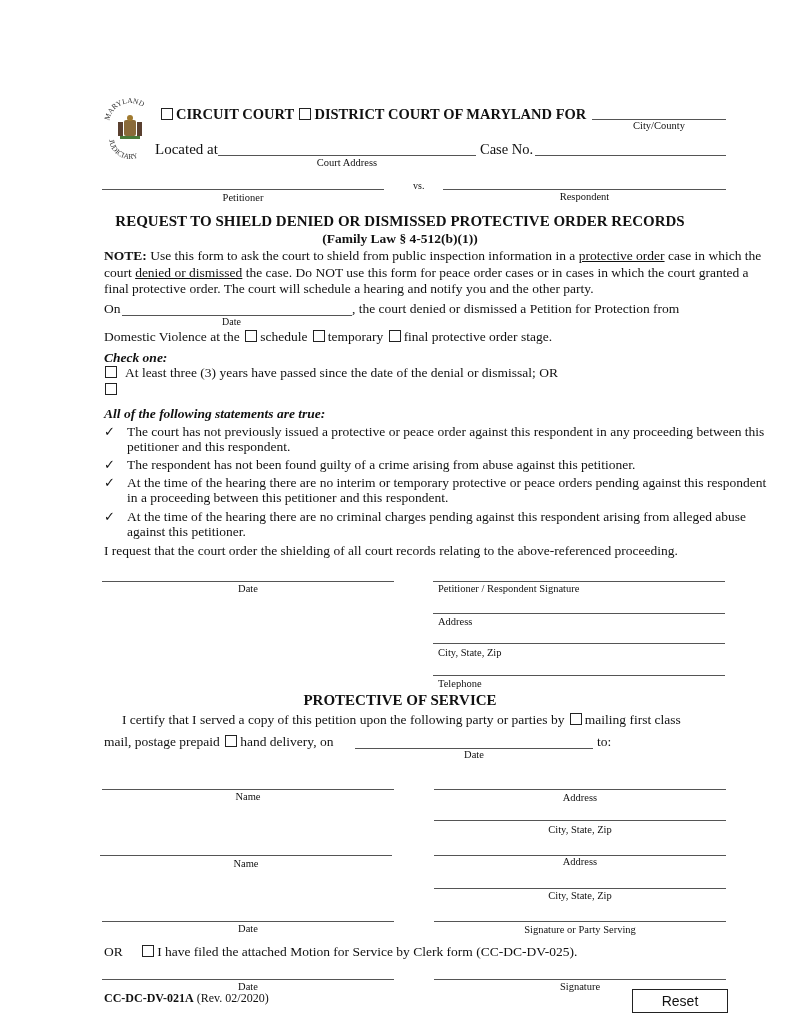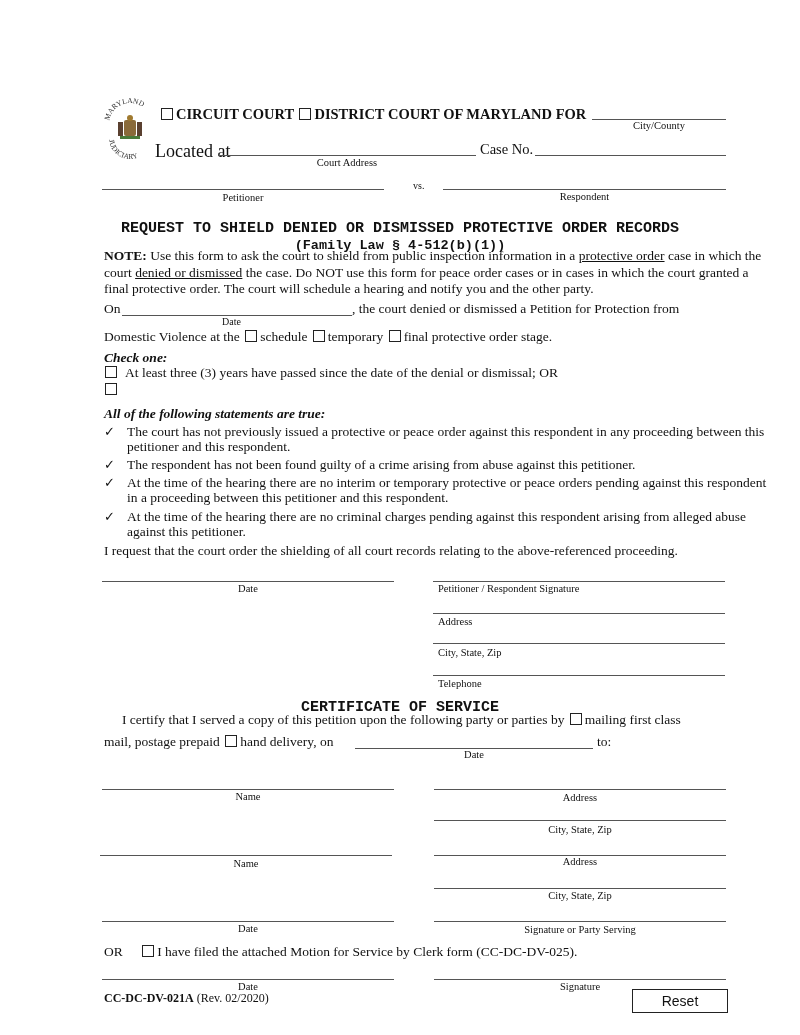--- a/index.html
+++ b/index.html
@@ -2,21 +2,21 @@
 <html><head>
 <meta charset="utf-8">
 <style>
   html, body { margin:0; padding:0; background:#fff; }
   body { width:800px; height:1035px; position:relative; overflow:hidden;
          font-family:"Liberation Serif", serif; color:#111; }
   .abs { position:absolute; }
   .line { position:absolute; border-bottom:1px solid #555; height:0; }
   .center { text-align:center; }
   .bold { font-weight:bold; }
-  .sans { font-family:Liberation Mono, monospace;margin-top:7px; }
+  .sans { font-family:Liberation Serif, serif; }
   .cb { display:inline-block; width:10px; height:10px; border:1px solid #222; vertical-align:-1px; margin:0 3px 0 2px; background:#fff; cursor:pointer; }
   .underline { text-decoration:underline; }
   .row { position:absolute; left:104px; font-size:13.5px; white-space:nowrap; }
   .check { position:absolute; left:104px; font-size:13px; }
   .check .mark { position:absolute; left:0; top:0; width:16px; }
   .check .txt { position:absolute; left:23px; top:0; width:640px; line-height:15px; font-size:13.5px; }
   .label { position:absolute; font-size:10.5px; }
   .reset { position:absolute; left:632px; top:989px; width:94px; height:22px; border:1px solid #222;
            font-family:"Liberation Sans", sans-serif; font-size:14px; text-align:center; line-height:22px; background:#fff; cursor:pointer; }
 </style>
@@ -39,21 +39,21 @@
   </svg>
 </div>
 
 <div class="row bold" style="left:159px;top:106px;font-size:14.5px;">
   <span class="cb"></span><span>CIRCUIT COURT</span>
   <span class="cb"></span><span>DISTRICT COURT OF MARYLAND FOR</span>
 </div>
 <div class="line" style="left:592px;top:119px;width:134px;"></div>
 <div class="label center" style="left:592px;top:120px;width:134px;">City/County</div>
 
-<div class="row" style="left:155px;top:141px;font-size:18px;">Located at</div>
+<div class="row" style="left:155px;top:141px;font-size:15px;">Located at</div>
 <div class="line" style="left:218px;top:155px;width:258px;"></div>
 <div class="label center" style="left:218px;top:157px;width:258px;">Court Address</div>
 <div class="row" style="left:480px;top:141px;font-size:14.5px;">Case No.</div>
 <div class="line" style="left:535px;top:155px;width:191px;"></div>
 
 <div class="line" style="left:102px;top:189px;width:282px;"></div>
 <div class="label center" style="left:102px;top:192px;width:282px;">Petitioner</div>
 <div class="label" style="left:413px;top:180px;font-size:10px;">vs.</div>
 <div class="line" style="left:443px;top:189px;width:283px;"></div>
 <div class="label center" style="left:443px;top:191px;width:283px;">Respondent</div>
@@ -107,21 +107,21 @@
 <div class="label center" style="left:102px;top:583px;width:292px;">Date</div>
 <div class="line" style="left:433px;top:581px;width:292px;"></div>
 <div class="label" style="left:438px;top:583px;">Petitioner / Respondent Signature</div>
 <div class="line" style="left:433px;top:613px;width:292px;"></div>
 <div class="label" style="left:438px;top:616px;">Address</div>
 <div class="line" style="left:433px;top:643px;width:292px;"></div>
 <div class="label" style="left:438px;top:647px;">City, State, Zip</div>
 <div class="line" style="left:433px;top:675px;width:292px;"></div>
 <div class="label" style="left:438px;top:678px;">Telephone</div>
 
-<div class="abs sans bold center" style="left:60px;top:692px;width:680px;font-size:15px;">CERTIFICATE OF SERVICE</div>
+<div class="abs sans bold center" style="left:60px;top:692px;width:680px;font-size:15px;">PROTECTIVE OF SERVICE</div>
 <div class="row" style="left:122px;top:712px;">
   <span>I certify that I served a copy of this petition upon the following party or parties by</span>
   <span class="cb"></span><span>mailing first class</span>
 </div>
 <div class="row" style="top:734px;">
   <span>mail, postage prepaid</span>
   <span class="cb"></span><span>hand delivery, on</span>
 </div>
 <div class="line" style="left:355px;top:748px;width:238px;"></div>
 <div class="label center" style="left:355px;top:749px;width:238px;">Date</div>

